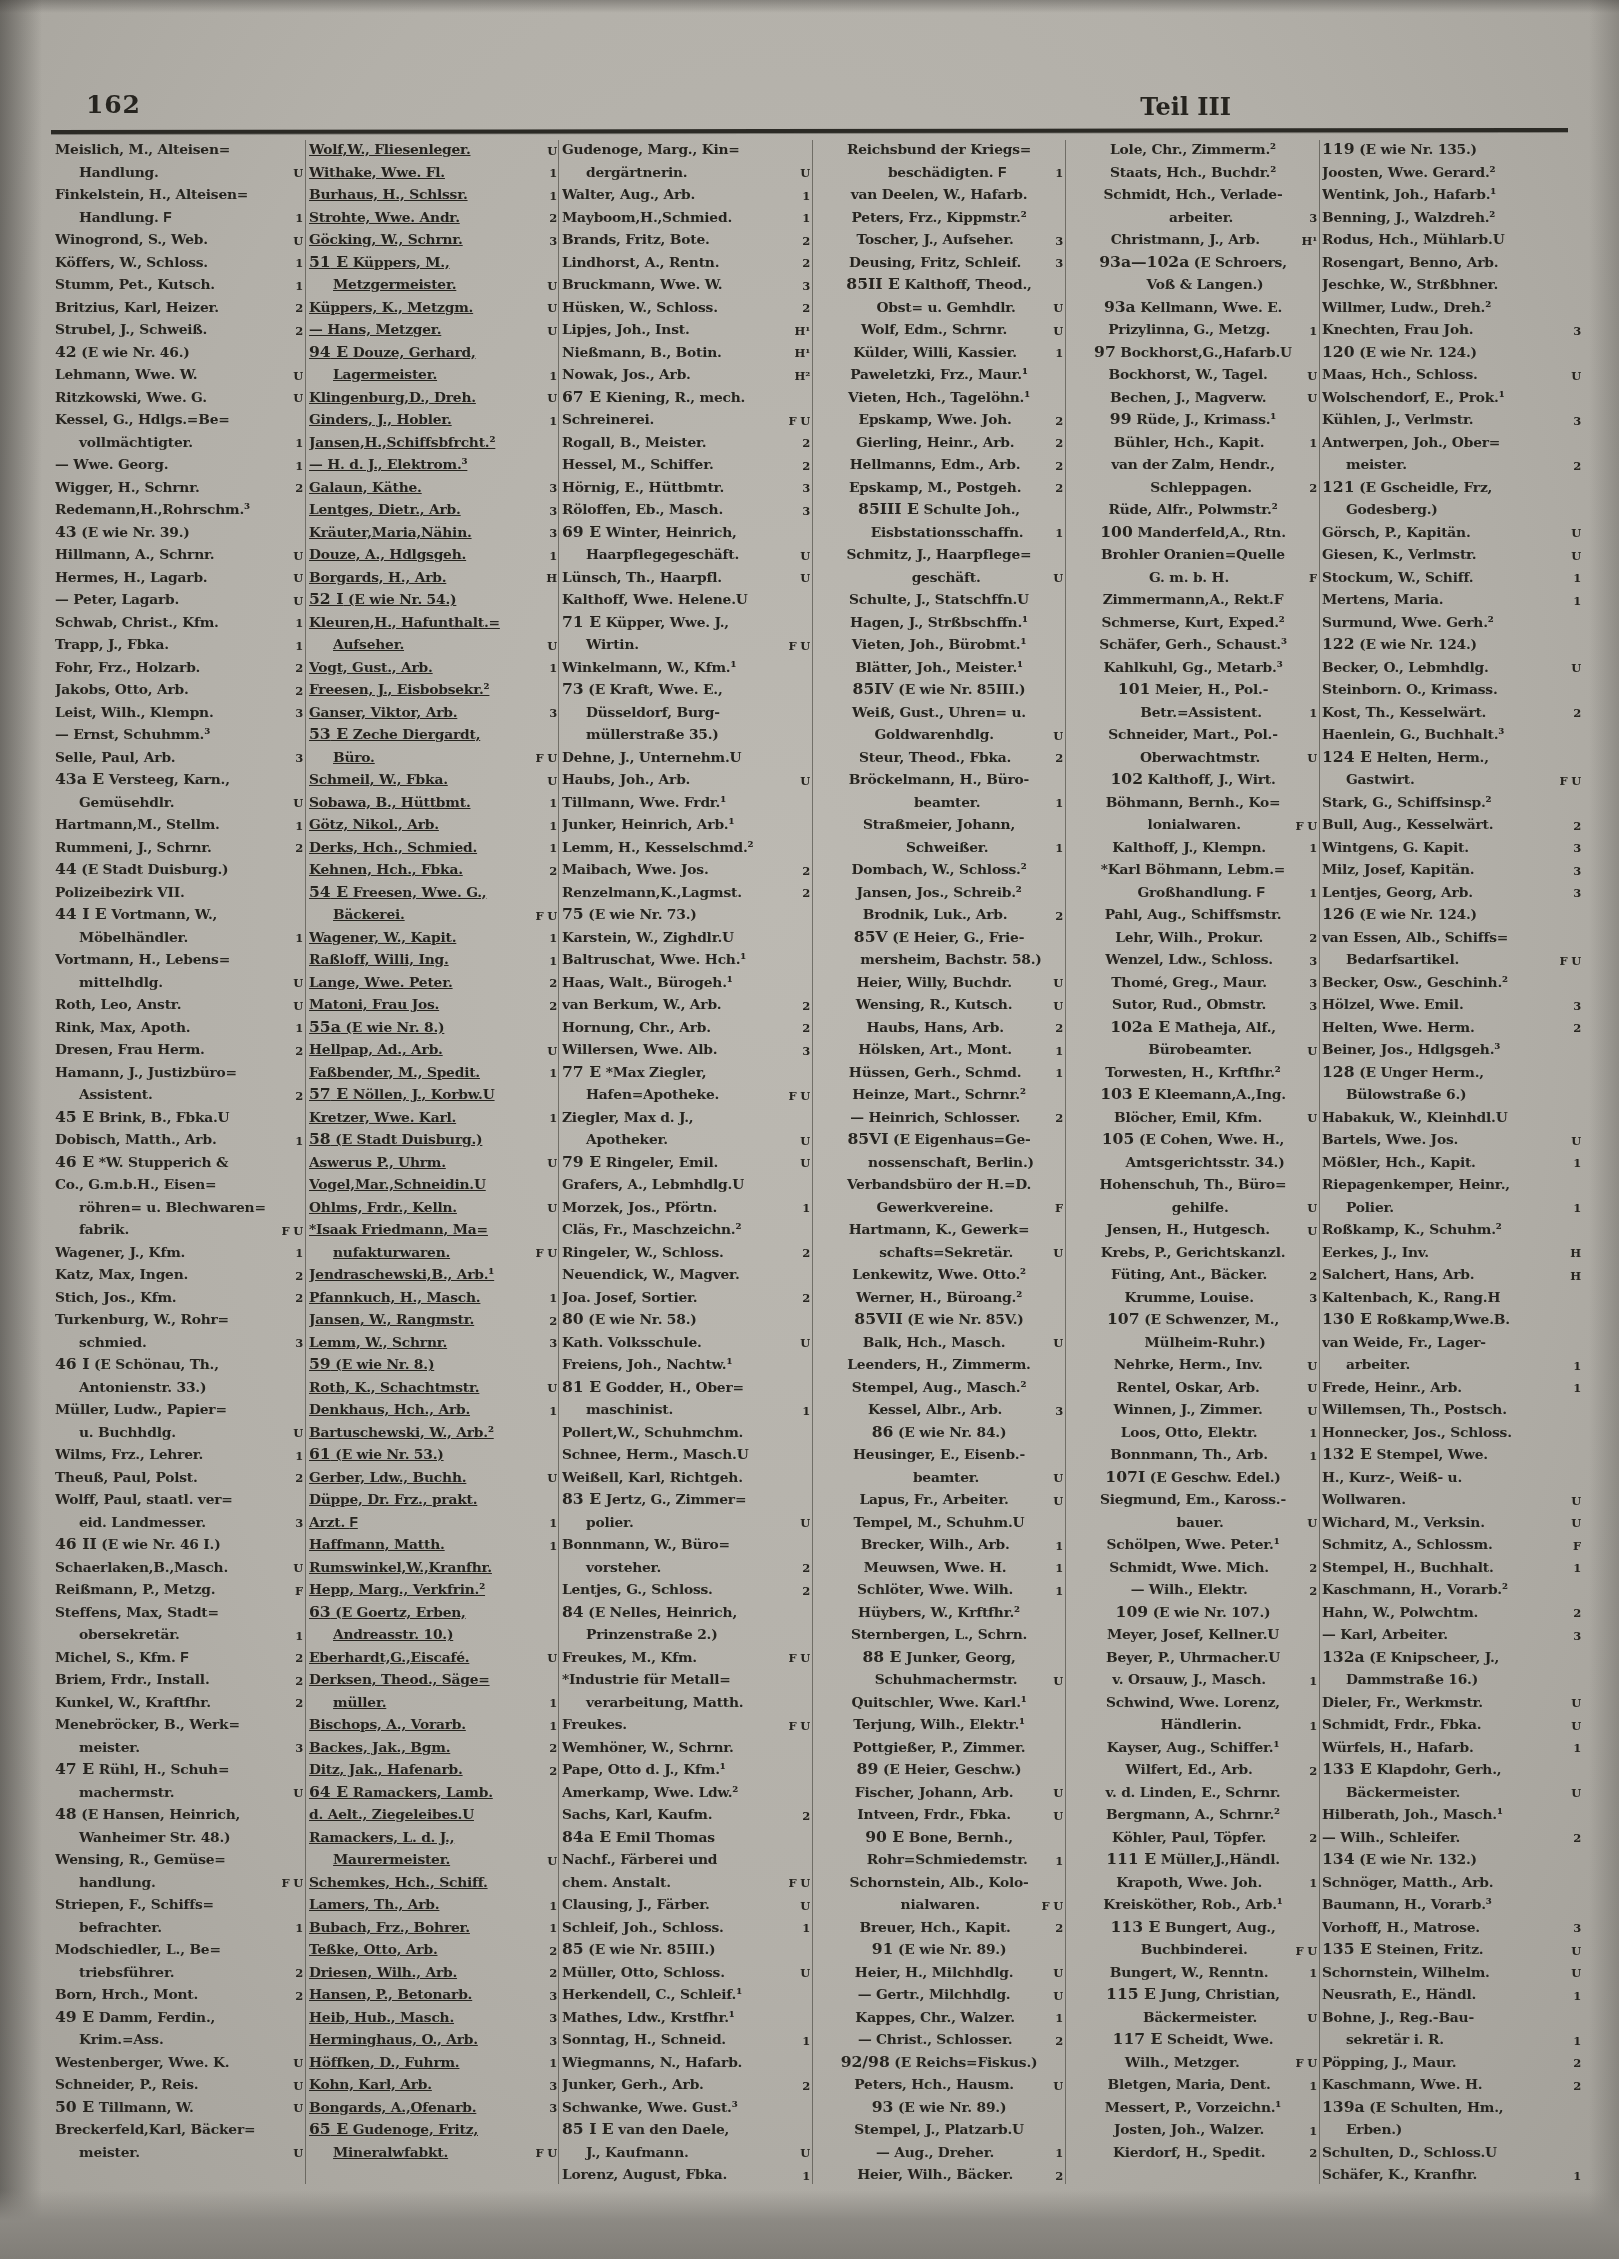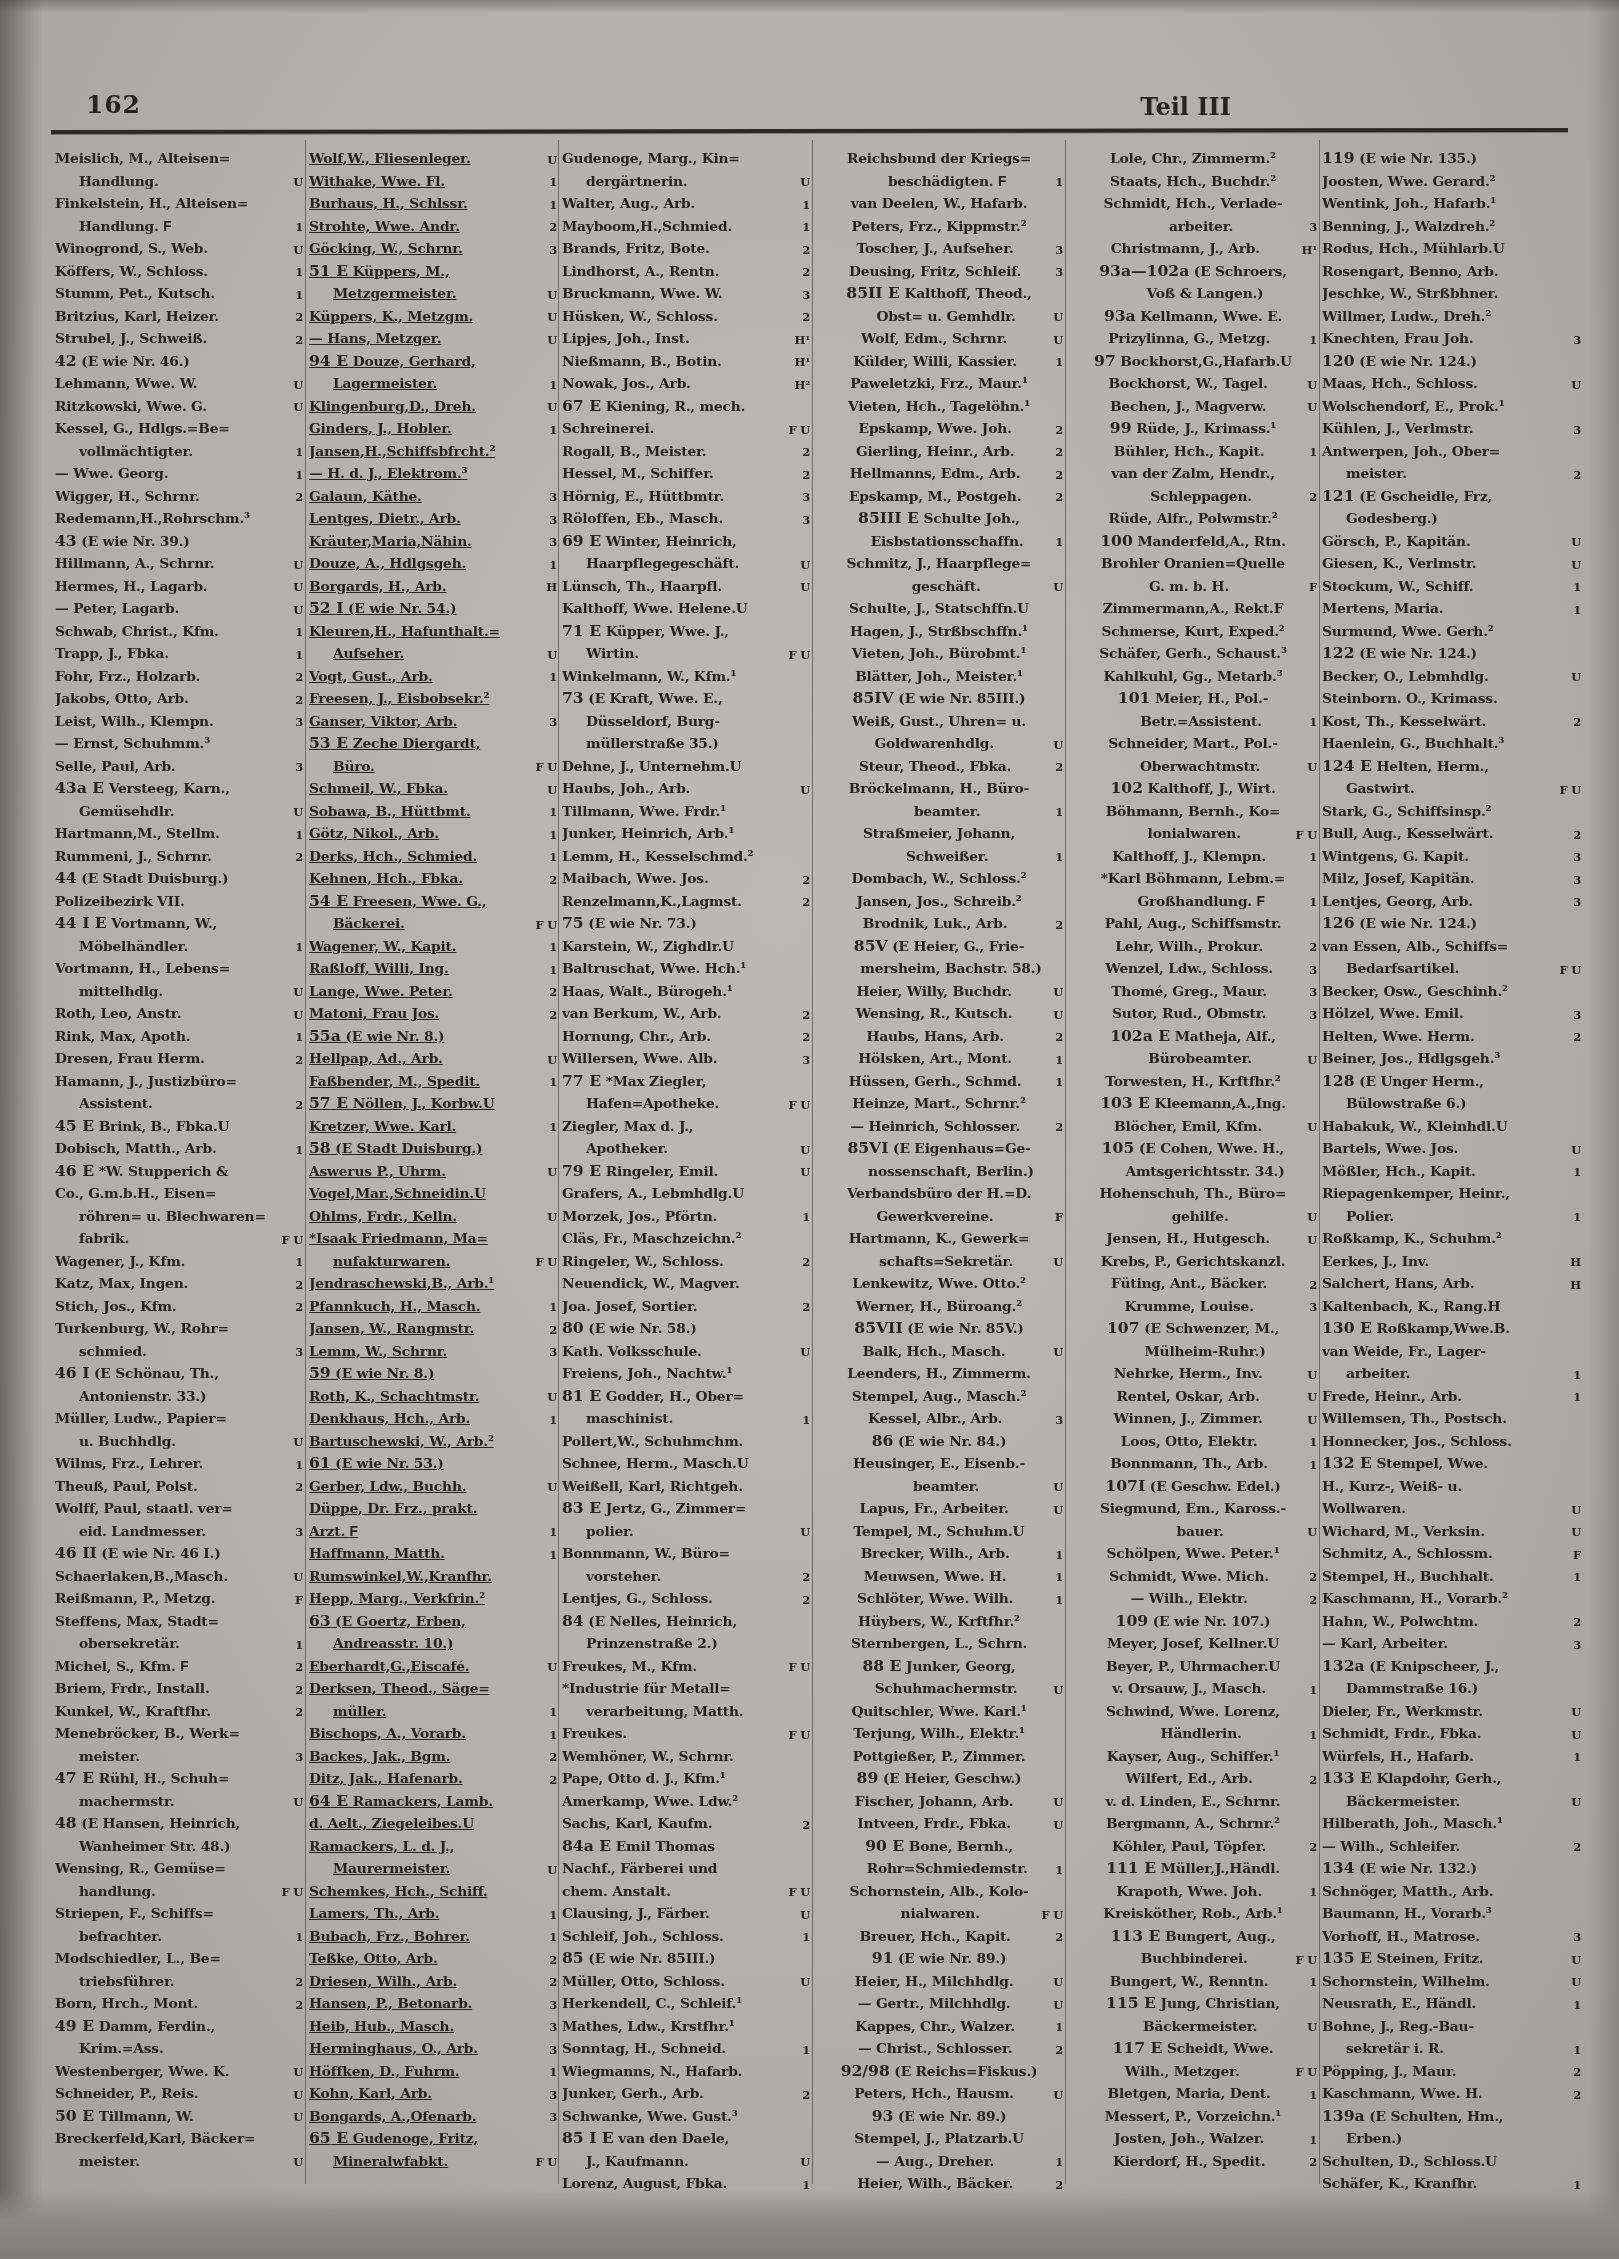--- a/index.html
+++ b/index.html
@@ -15,21 +15,21 @@
   .shade-top{position:absolute;left:0;top:0;width:1620px;height:13px;
     background:linear-gradient(180deg, rgba(50,48,45,.35), rgba(50,48,45,0));}
   .shade-bottom{position:absolute;left:0;bottom:0;width:1620px;height:69px;
     background:linear-gradient(0deg, #807d77 0%, #8c8983 55%, rgba(140,137,131,0) 100%);}
   .header{position:absolute;left:0;top:88px;width:1314px;height:40px;font-weight:700;}
   .pageno{position:absolute;left:86px;top:1.8px;font-size:25px;letter-spacing:0.9px;}
   .street{position:absolute;left:0;right:0;top:5.5px;text-align:center;font-size:25px;letter-spacing:0.5px;}
   .part{position:absolute;right:83px;top:3.7px;font-size:24px;}
   .rule{position:absolute;left:51px;top:129px;width:1517px;height:3.7px;background:#2b2a25;
     box-shadow:0 0.9px 0 rgba(43,42,37,.4);transform:rotate(-0.08deg);}
-  .col{position:absolute;top:138px;height:2053px;overflow:hidden;margin-top:9px;}
+  .col{position:absolute;top:138px;height:2053px;overflow:hidden;}
   .c0{left:55px;width:248px;}  .c1{left:309px;width:248px;text-decoration:underline;}
   .c2{left:562px;width:248px;} .c3{left:815px;width:248px;text-align:center;}
   .c4{left:1069px;width:248px;text-align:center;}.c5{left:1322px;width:259px;}
   .div{position:absolute;top:140px;height:2044px;width:0.9px;background:rgba(55,52,46,.55);}
   .d0{left:305px;} .d1{left:558px;} .d2{left:812px;} .d3{left:1065px;} .d4{left:1319px;}
   .ln{height:22.5px;line-height:22.5px;font-size:13.8px;font-weight:700;
       letter-spacing:-0.2px;white-space:nowrap;}
   .ln.cont{padding-left:24px;}
   .ln b{font-size:15.6px;letter-spacing:0;}
   .ln .tf{font-family:"Liberation Sans",sans-serif;font-weight:700;font-size:13.8px;}

